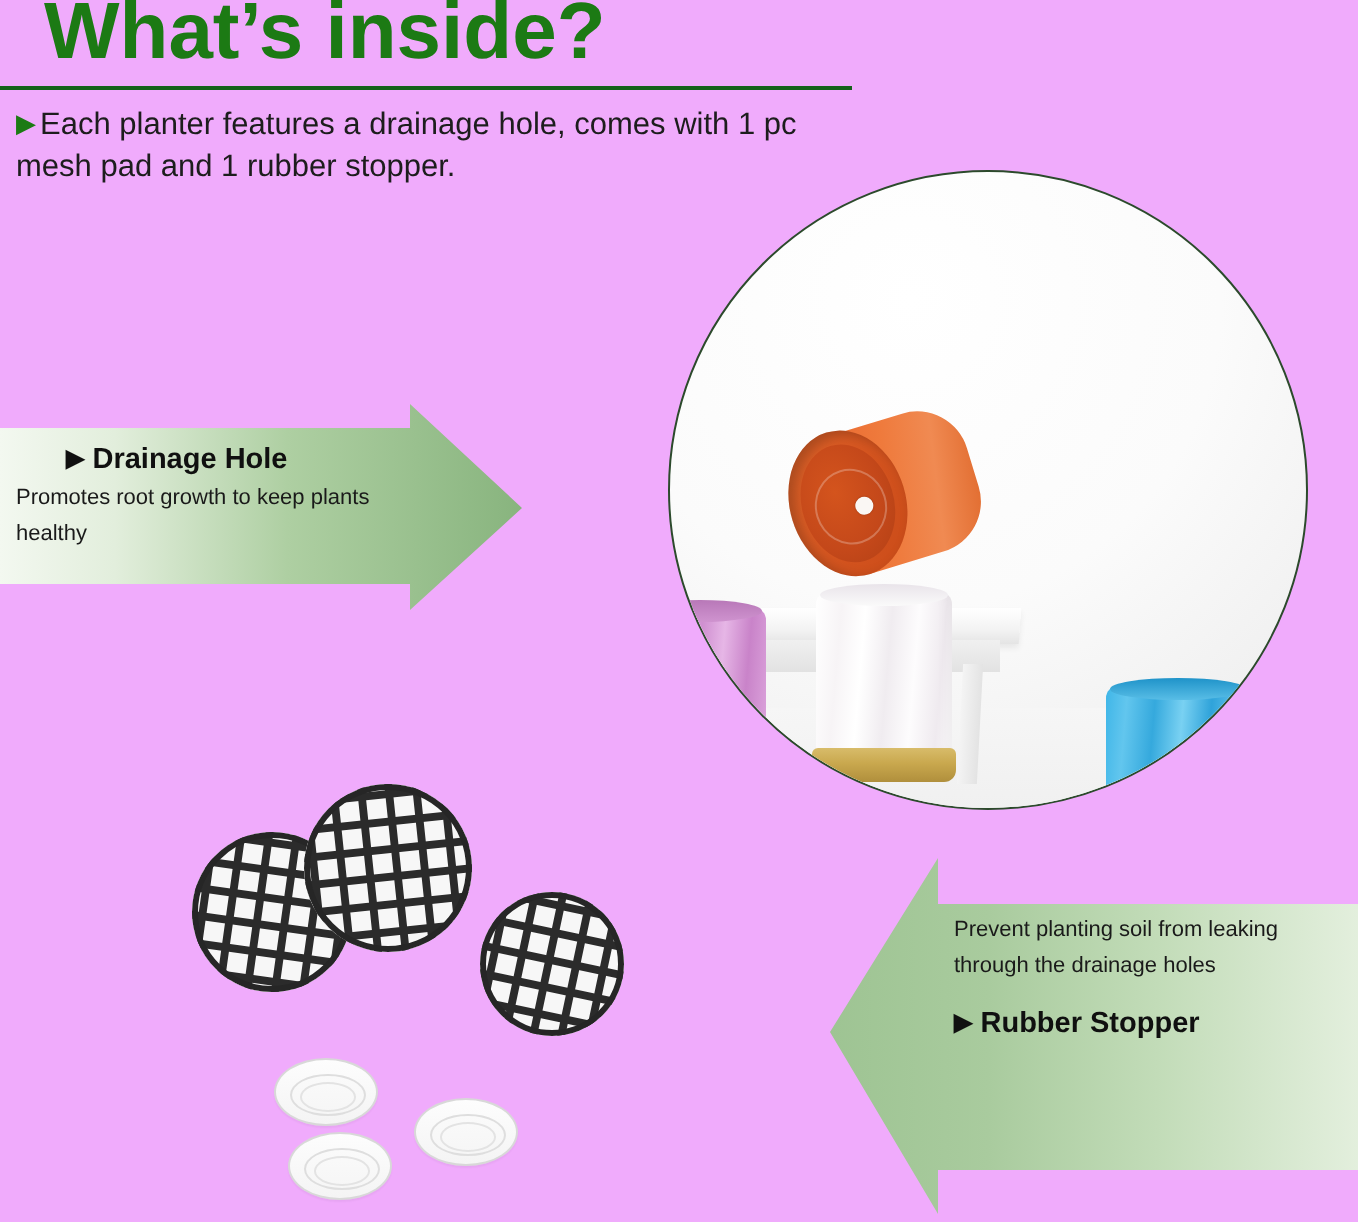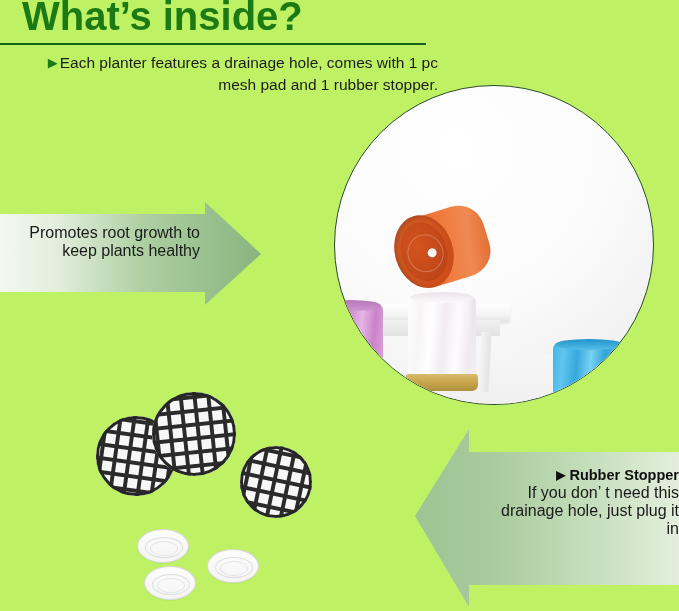--- a/index.html
+++ b/index.html
@@ -9,22 +9,21 @@
   }
   body {
     font-family: "Liberation Sans", sans-serif;
     -webkit-font-smoothing: antialiased;
   }
   #page {
     position: relative;
     width: 679px;
     height: 611px;
     overflow: hidden;
-    background: #bef264;
-    text-align: right;
+    background: #f0abfc;
   }
 
   
   .page-title {
     position: absolute;
     left: 22px;
     top: -6px;
     font-size: 40px;
     font-weight: bold;
     color: #1c7a14;
@@ -243,21 +242,21 @@
     color: #101010;
     white-space: nowrap;
   }
   .lbl-head .tri {
     font-size: 12px;
     margin-right: 4px;
     position: relative;
     top: -1px;
   }
   .lbl-body {
-    font-size: 16px;
+    font-size: 11px;
     line-height: 18px;
     color: #1a1a1a;
   }
 
   
   .drain-text {
     position: absolute;
     left: 0px;
     top: 222px;
     width: 200px;
@@ -265,21 +264,21 @@
   .drain-text .lbl-head { padding-left: 33px; }
   .drain-text .lbl-body { padding-left: 8px; padding-top: 2px; }
 
   
   .mesh-text {
     position: absolute;
     left: 469px;
     top: 455px;
     width: 210px;
   }
-  .mesh-text .block + .block { margin-top: 12px; margin-left: 20px; }
+  .mesh-text .block + .block { margin-top: 12px; }
   .mesh-text .lbl-head { padding-left: 8px; }
   .mesh-text .lbl-body { padding-left: 8px; padding-top: 1px; }
 
   
   .mesh-pad {
     position: absolute;
     border-radius: 50%;
     overflow: hidden;
     background: #2b2b2b;
   }
@@ -393,45 +392,48 @@
           <stop offset="22%" stop-color="#e2eedc"></stop>
           <stop offset="55%" stop-color="#aecfa2"></stop>
           <stop offset="100%" stop-color="#88b47e"></stop>
         </linearGradient>
       </defs>
       <path d="M0,14 L205,14 L205,2 L261,54 L205,105 L205,92 L0,92 Z" fill="url(#gradLeft)"></path>
     </svg>
   </div>
 
   <div class="drain-text">
+    <div class="lbl-head">
+      <span class="tri">▶</span><span>Drainage Hole</span>
+    </div>
     <div class="lbl-body">Promotes root growth to keep plants healthy</div>
   </div>
 
   <div class="arrow" style="left:412px; top:427px;">
     <svg width="267" height="182" viewBox="0 0 267 182">
       <defs>
         <linearGradient id="gradRight" x1="0" y1="0" x2="1" y2="0">
           <stop offset="0%" stop-color="#9ec493"></stop>
           <stop offset="30%" stop-color="#a9cb9e"></stop>
           <stop offset="62%" stop-color="#c2dcb8"></stop>
           <stop offset="100%" stop-color="#e3efdd"></stop>
         </linearGradient>
       </defs>
       <path d="M3,89 L57,2 L57,25 L267,25 L267,158 L57,158 L57,180 Z" fill="url(#gradRight)"></path>
     </svg>
   </div>
 
   <div class="mesh-text">
     <div class="block">
+      <div class="lbl-body">Prevent planting soil from leaking through the drainage holes</div>
     </div>
     <div class="block">
       <div class="lbl-head">
         <span class="tri">▶</span><span>Rubber Stopper</span>
       </div>
-      <div class="lbl-body">If you don’ t need this drainage hole, just plug it in</div>
     </div>
   </div>
 
   <div class="mesh-pad mesh-1">
     <div class="grid"></div>
     <div class="rim"></div>
   </div>
   <div class="mesh-pad mesh-2">
     <div class="grid"></div>
     <div class="rim"></div>

